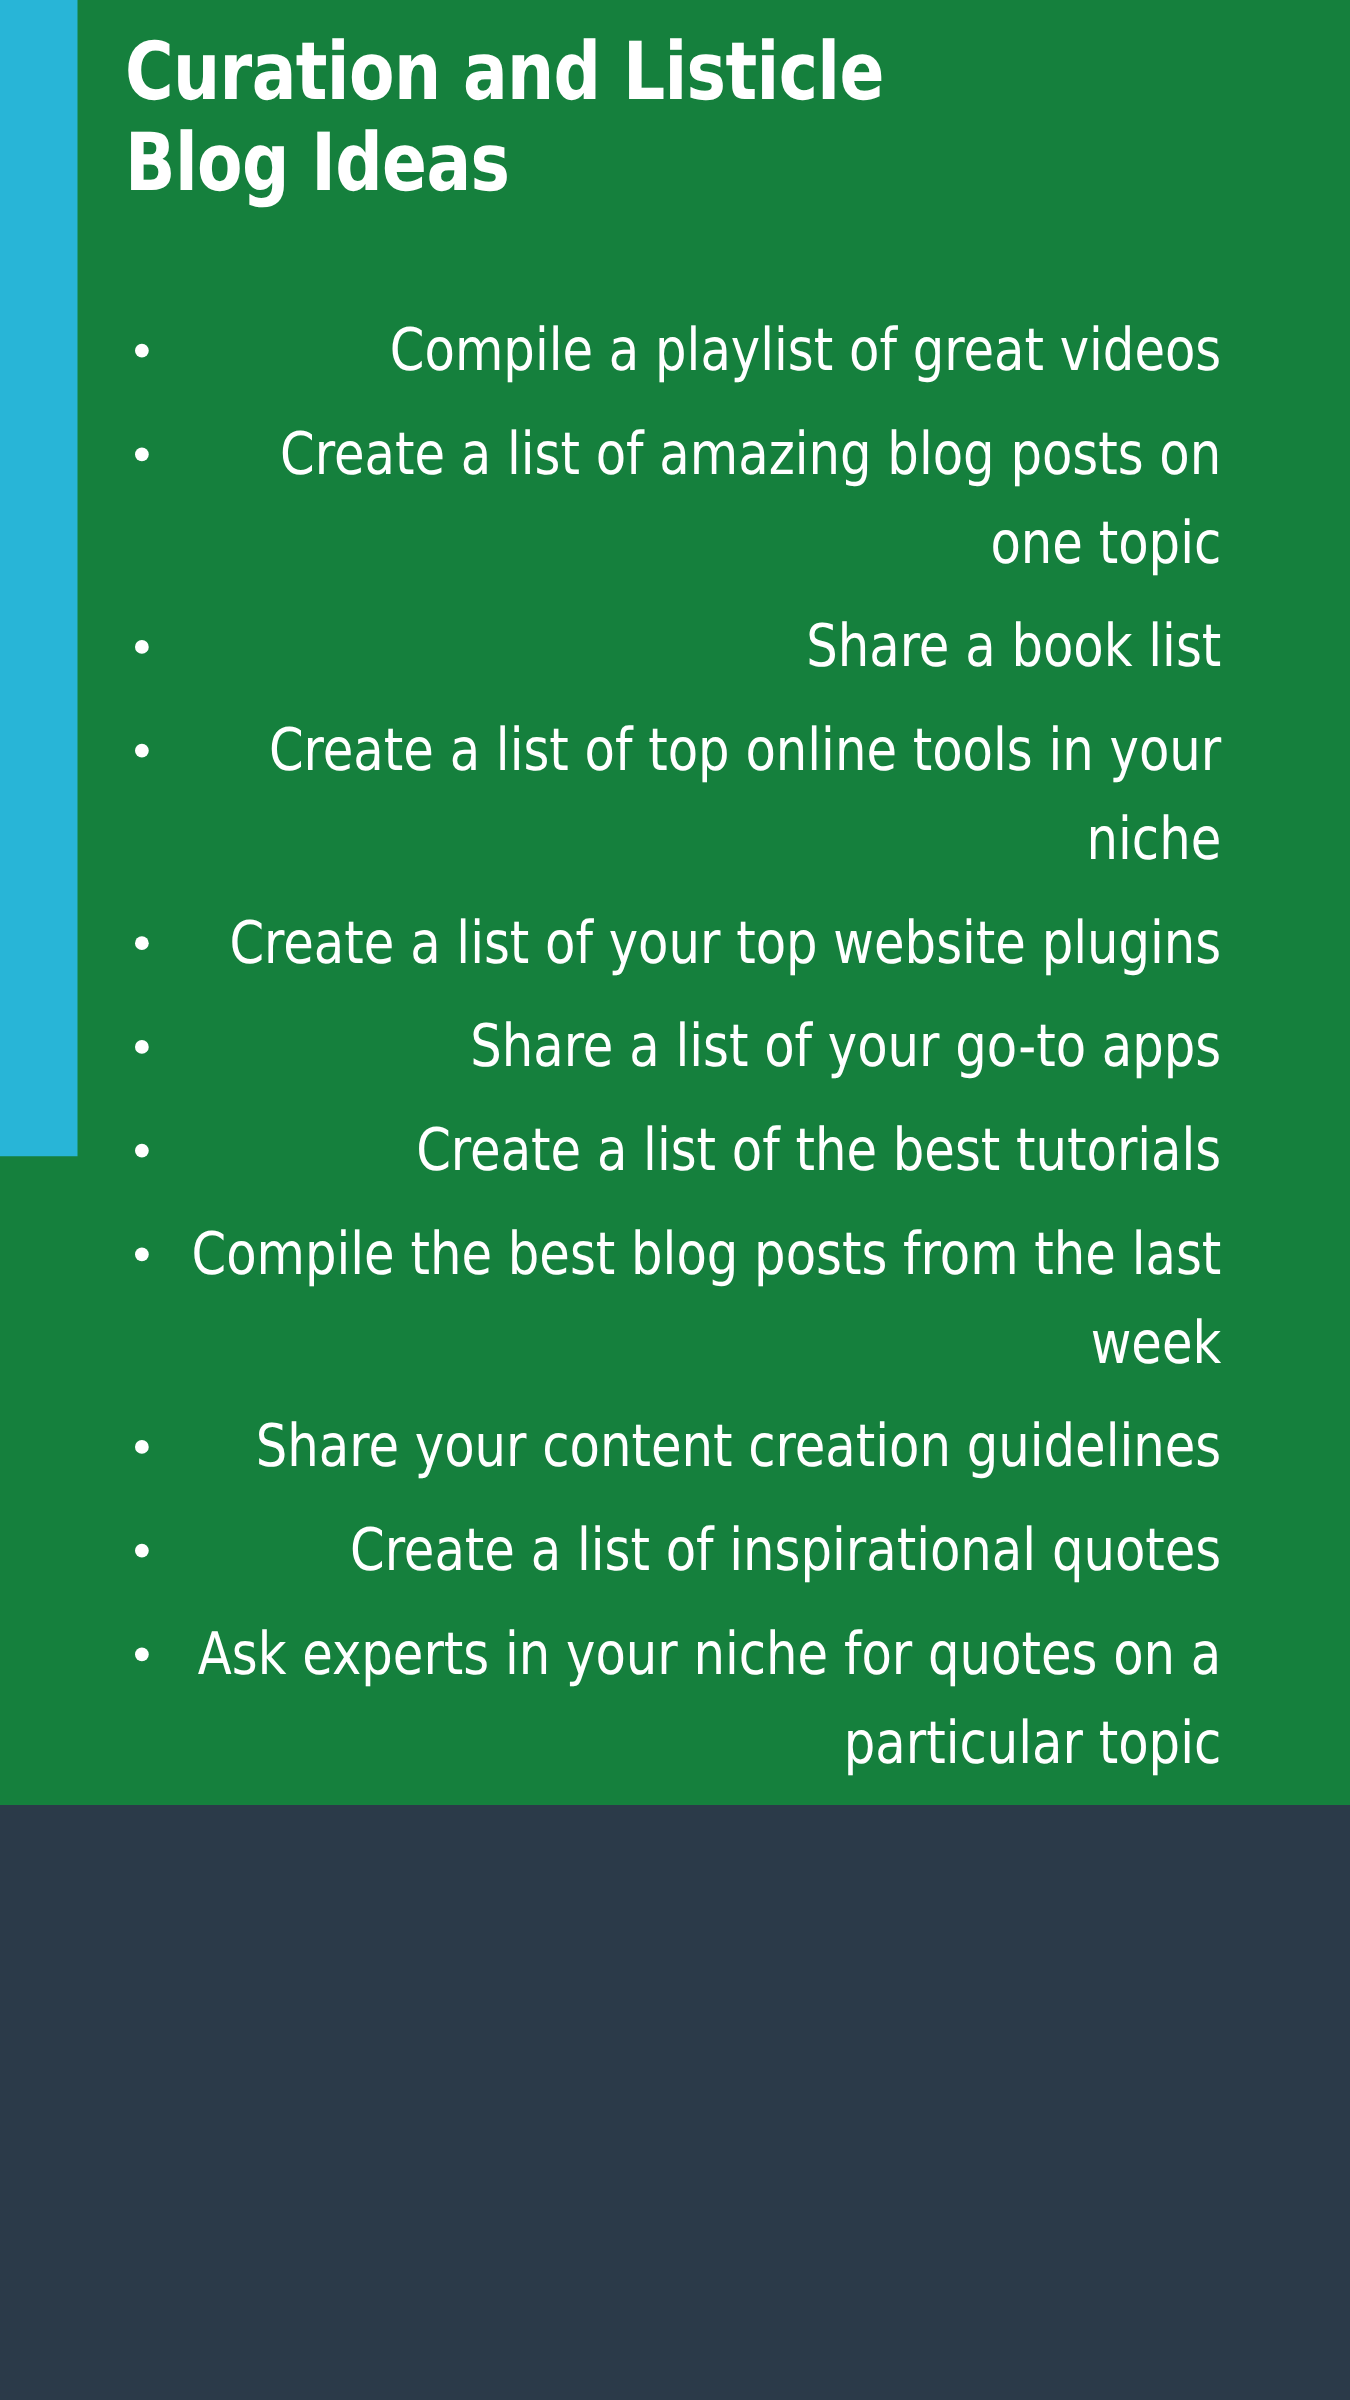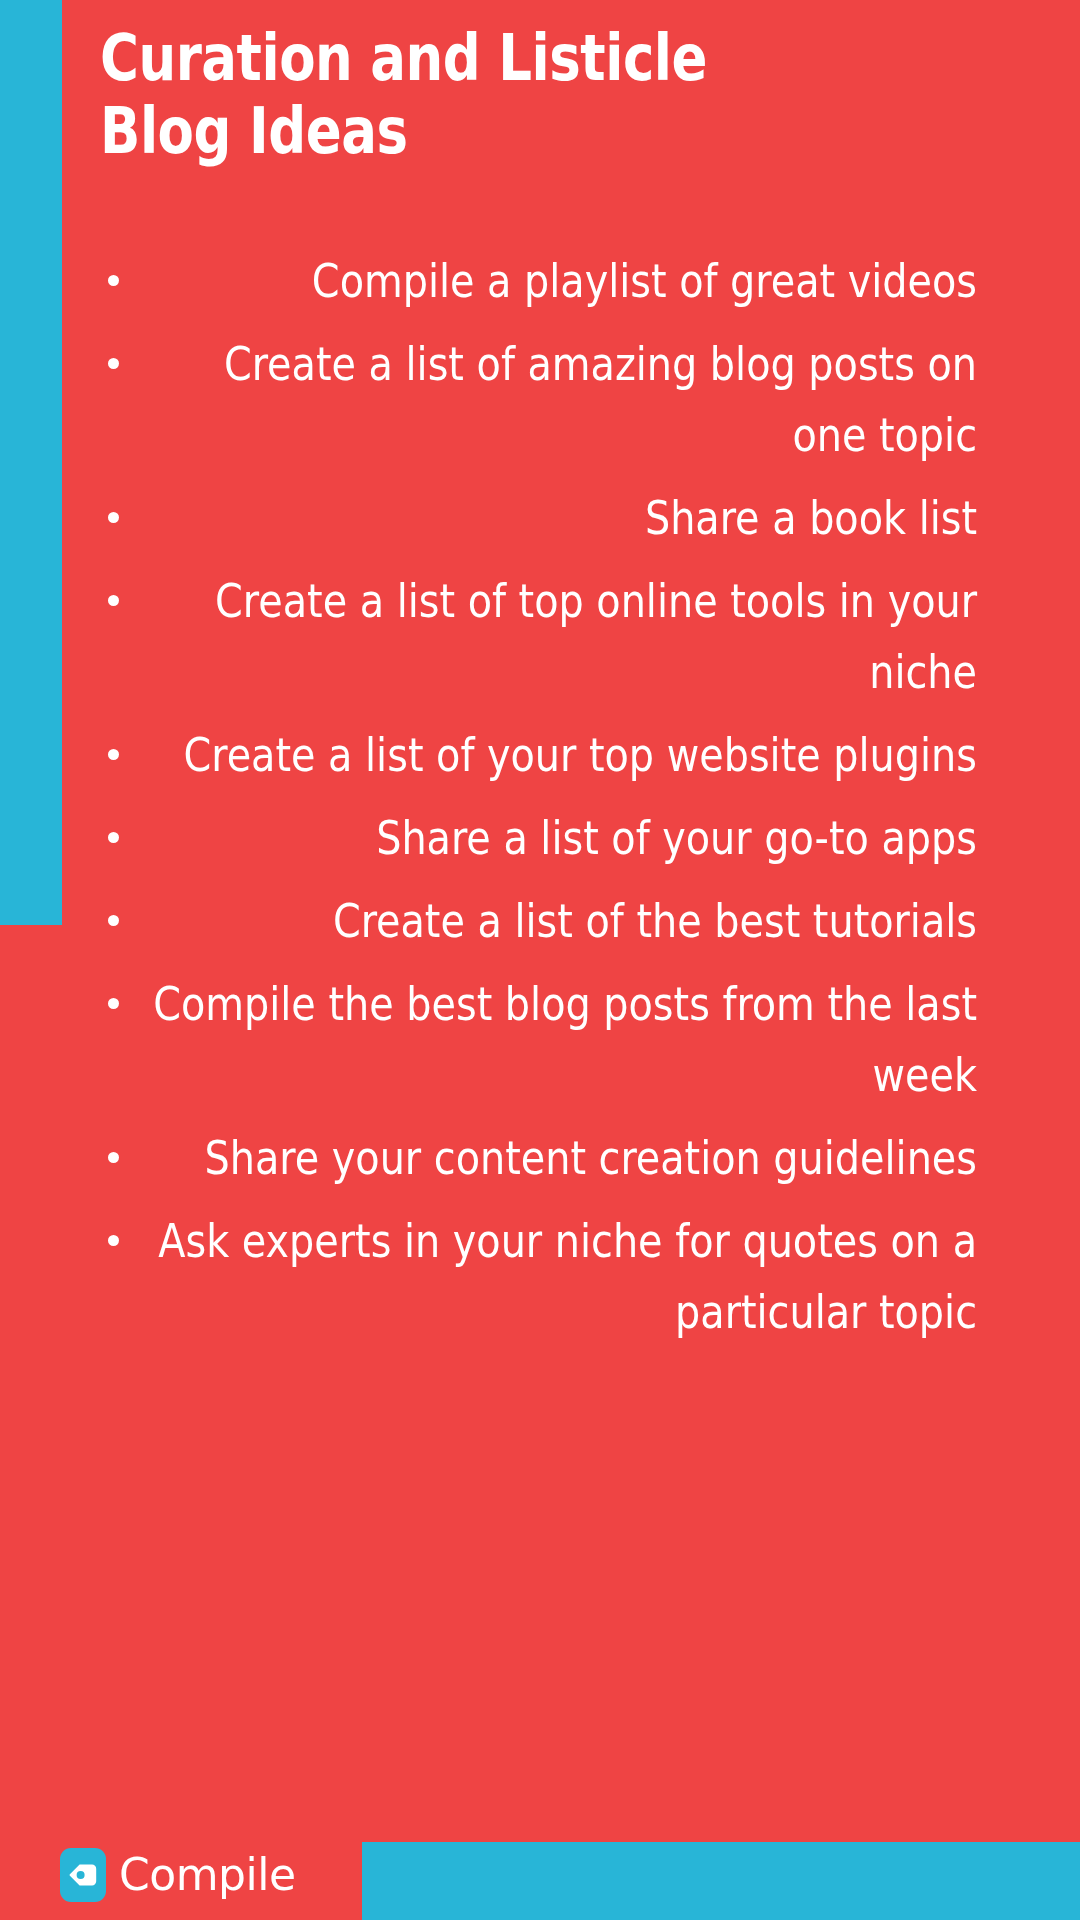--- a/index.html
+++ b/index.html
@@ -9,22 +9,22 @@
   }
   body {
     width: 1080px;
     height: 1920px;
     overflow: hidden;
   }
 
   #canvas {
     position: relative;
     width: 1080px;
-    height: 1920px;
-    background: #ef4444;
+    height: 1444px;
+    background: #15803d;
     font-family: "DejaVu Sans Condensed", "Liberation Sans Narrow", "Liberation Sans", sans-serif;
     overflow: hidden;
   }
 
   
   #accent-bar {
     position: absolute;
     left: 0;
     top: 0;
     width: 62px;
@@ -171,20 +171,24 @@
       <li class="idea-item">
         <span class="idea-bullet"></span>
         <span class="idea-text">Compile the best blog posts from the last week</span>
       </li>
       <li class="idea-item">
         <span class="idea-bullet"></span>
         <span class="idea-text">Share your content creation guidelines</span>
       </li>
       <li class="idea-item">
         <span class="idea-bullet"></span>
+        <span class="idea-text">Create a list of inspirational quotes</span>
+      </li>
+      <li class="idea-item">
+        <span class="idea-bullet"></span>
         <span class="idea-text">Ask experts in your niche for quotes on a particular topic</span>
       </li>
     </ul>
 
   <div id="bottom-bar"></div>
 
   <div id="logo">
     <span id="logo-mark">
       <svg width="28" height="22" viewBox="0 0 28 22" aria-hidden="true">
         <path d="M10.6 0.6 L23.0 0.6 A4.2 4.2 0 0 1 27.2 4.8 L27.2 17.2 A4.2 4.2 0 0 1 23.0 21.4 L10.6 21.4 L0.9 11.8 A1.1 1.1 0 0 1 0.9 10.2 Z" fill="#ffffff"></path>

